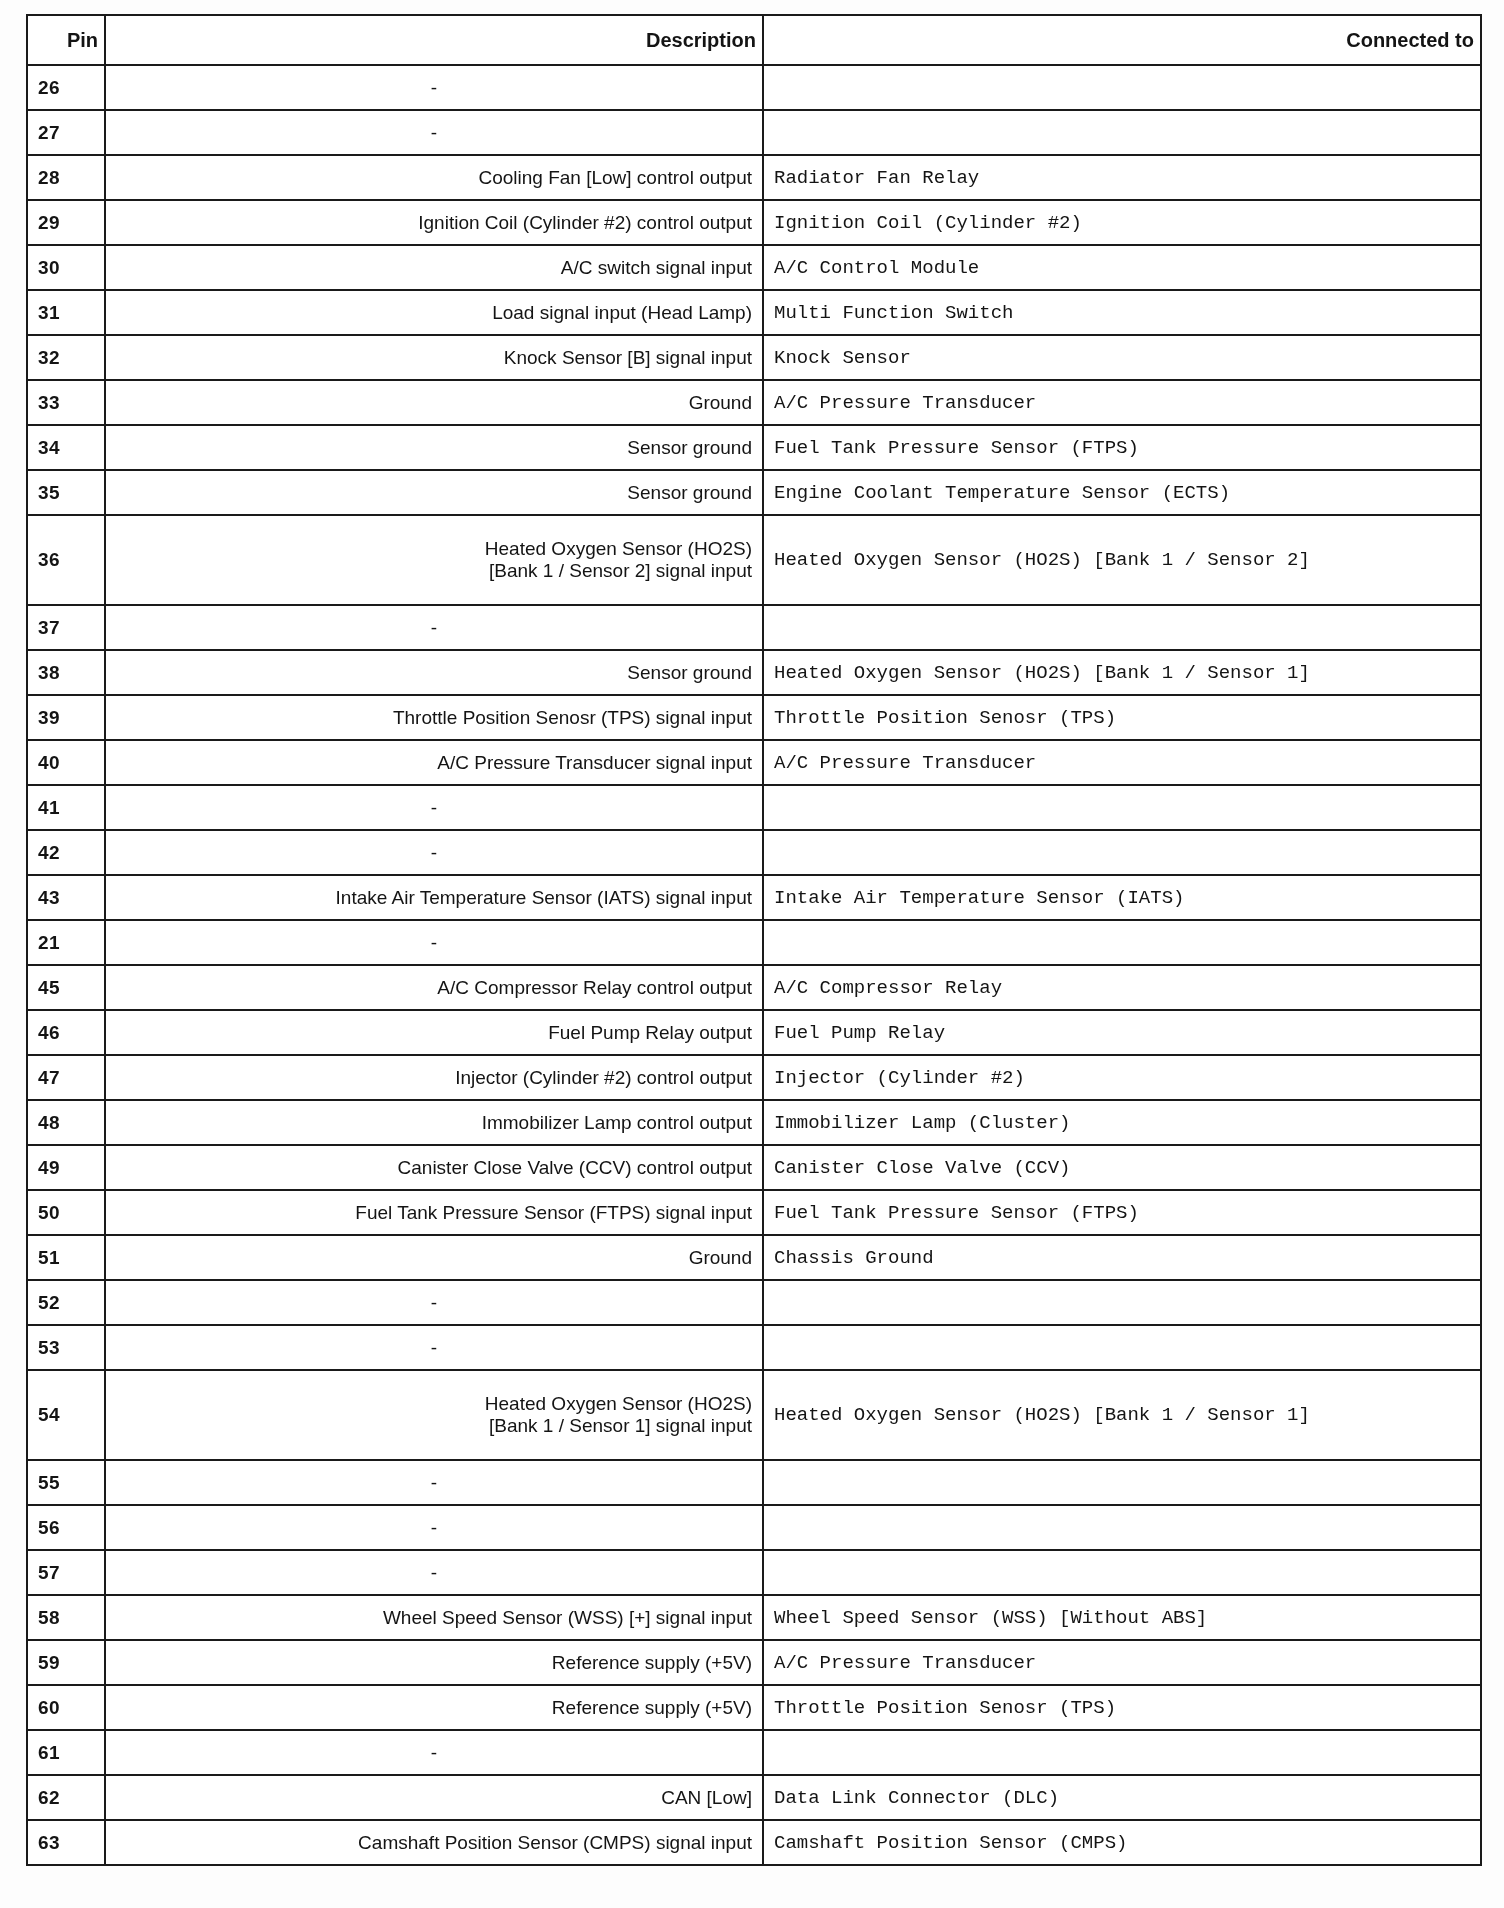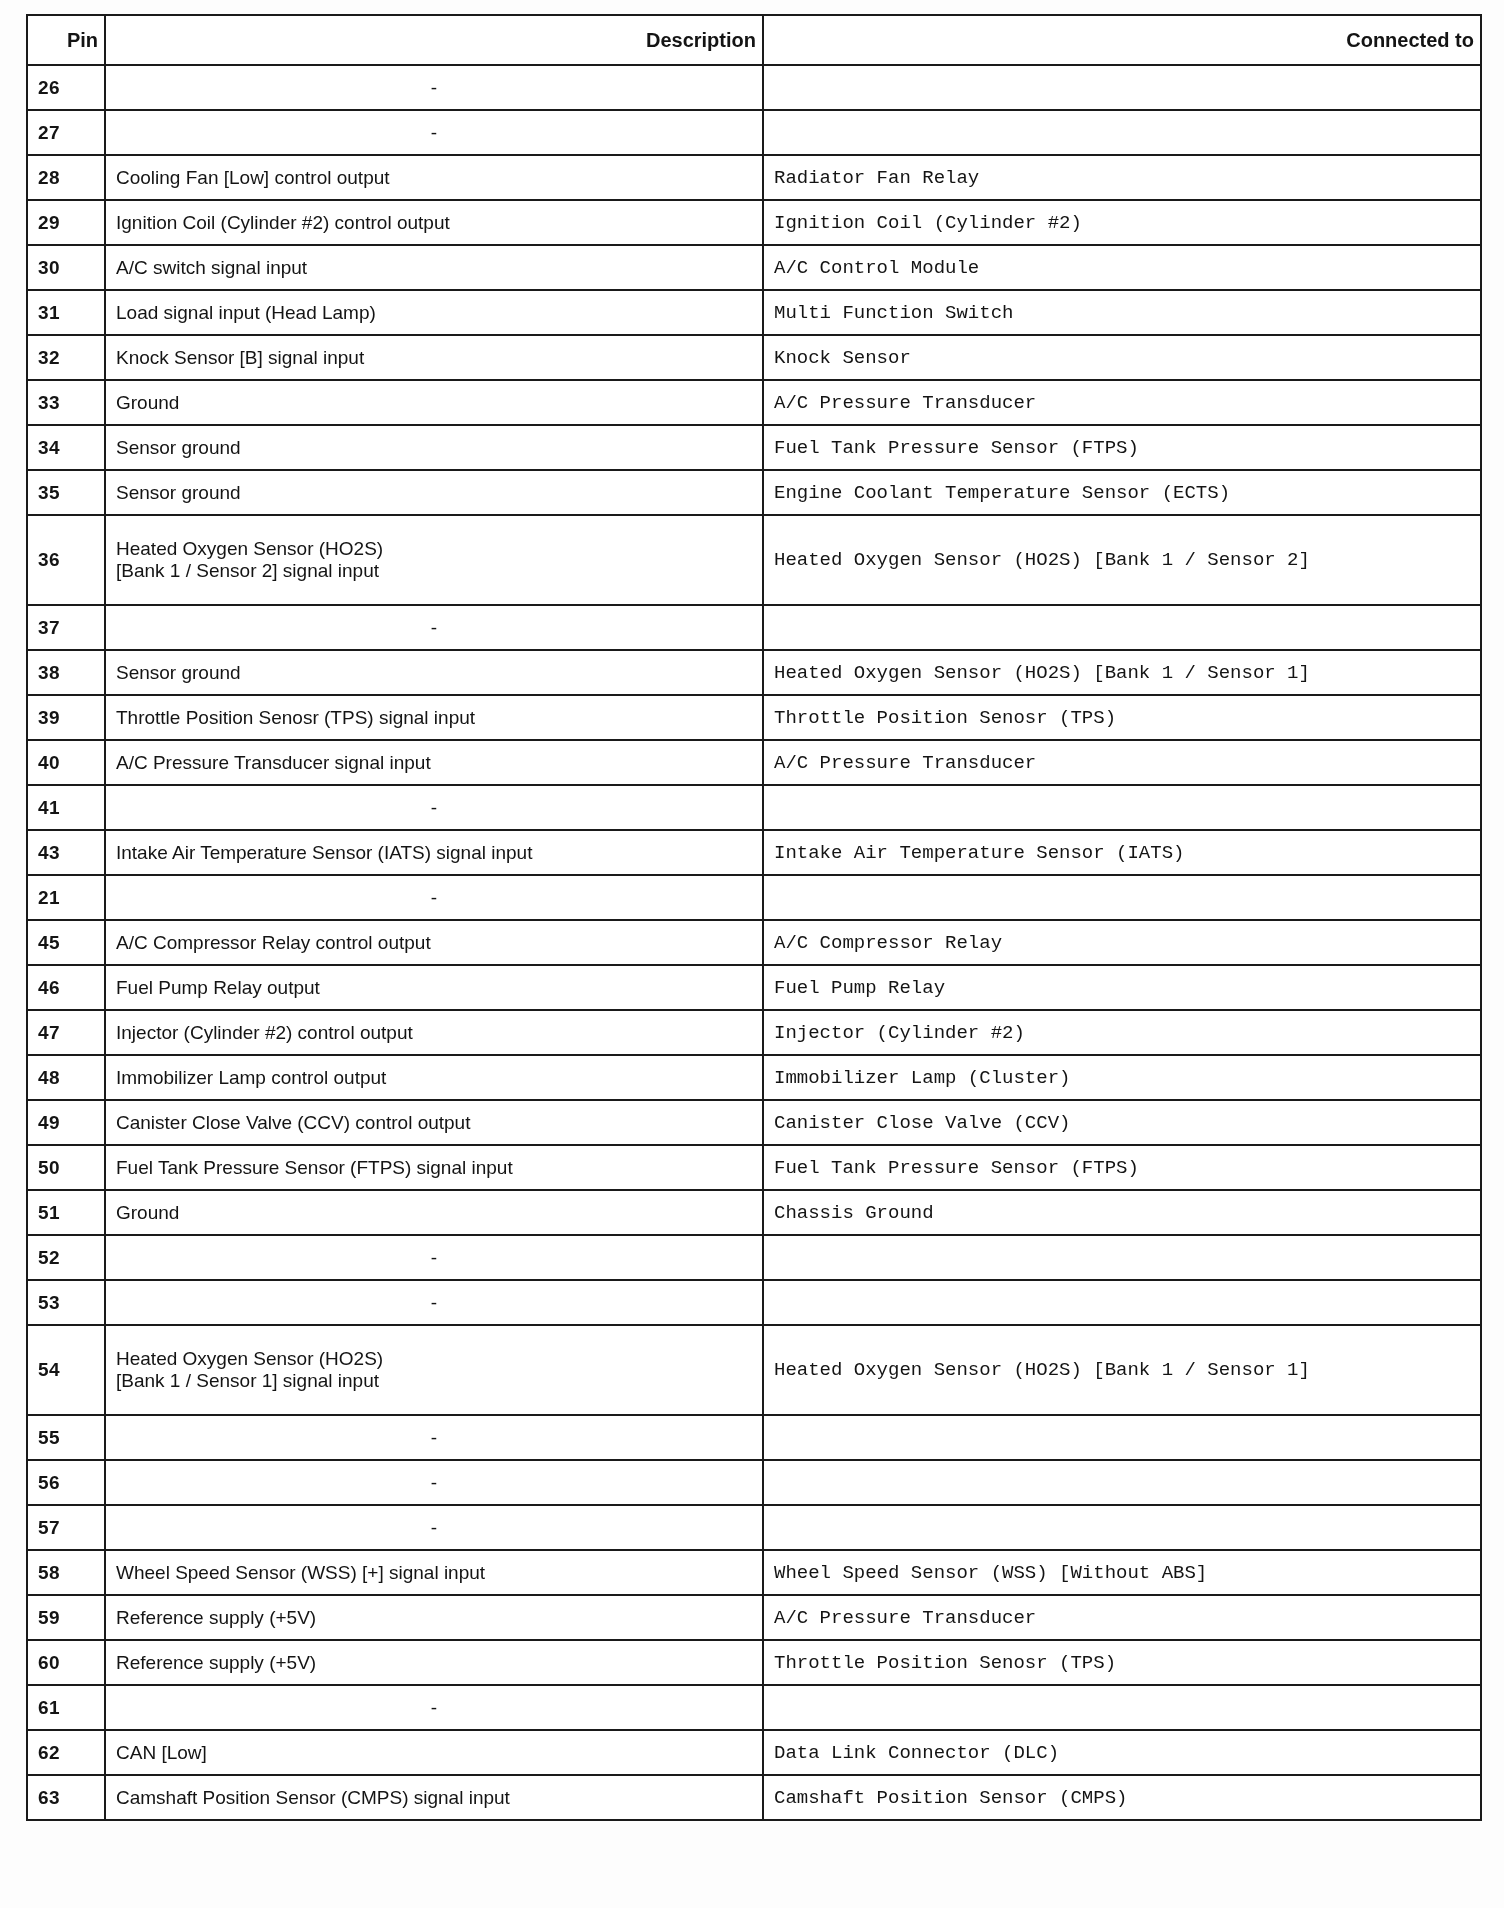--- a/index.html
+++ b/index.html
@@ -47,21 +47,21 @@
   }
   col.col-pin { width: 78px; }
   col.col-desc { width: 658px; }
   td.pin {
     text-align: left;
     font-weight: bold;
     letter-spacing: 0.5px;
   }
   td.desc {
     white-space: pre-line;
-    text-align: left;
+    text-align: right;
   }
   td.desc.dash {
     text-align: center;
     white-space: normal;
   }
   td.conn {
     text-align: left;
     padding-left: 14px;
     font-family: Liberation Mono, monospace;
   }
@@ -174,20 +174,25 @@
     <td class="desc">A/C Pressure Transducer signal input</td>
     <td class="conn">A/C Pressure Transducer</td>
   </tr>
 
   <tr>
     <td class="pin">41</td>
     <td class="desc dash">-</td>
     <td class="conn"></td>
   </tr>
 
+  <tr>
+    <td class="pin">42</td>
+    <td class="desc dash">-</td>
+    <td class="conn"></td>
+  </tr>
 
   <tr>
     <td class="pin">43</td>
     <td class="desc">Intake Air Temperature Sensor (IATS) signal input</td>
     <td class="conn">Intake Air Temperature Sensor (IATS)</td>
   </tr>
 
   <tr>
     <td class="pin">21</td>
     <td class="desc dash">-</td>

